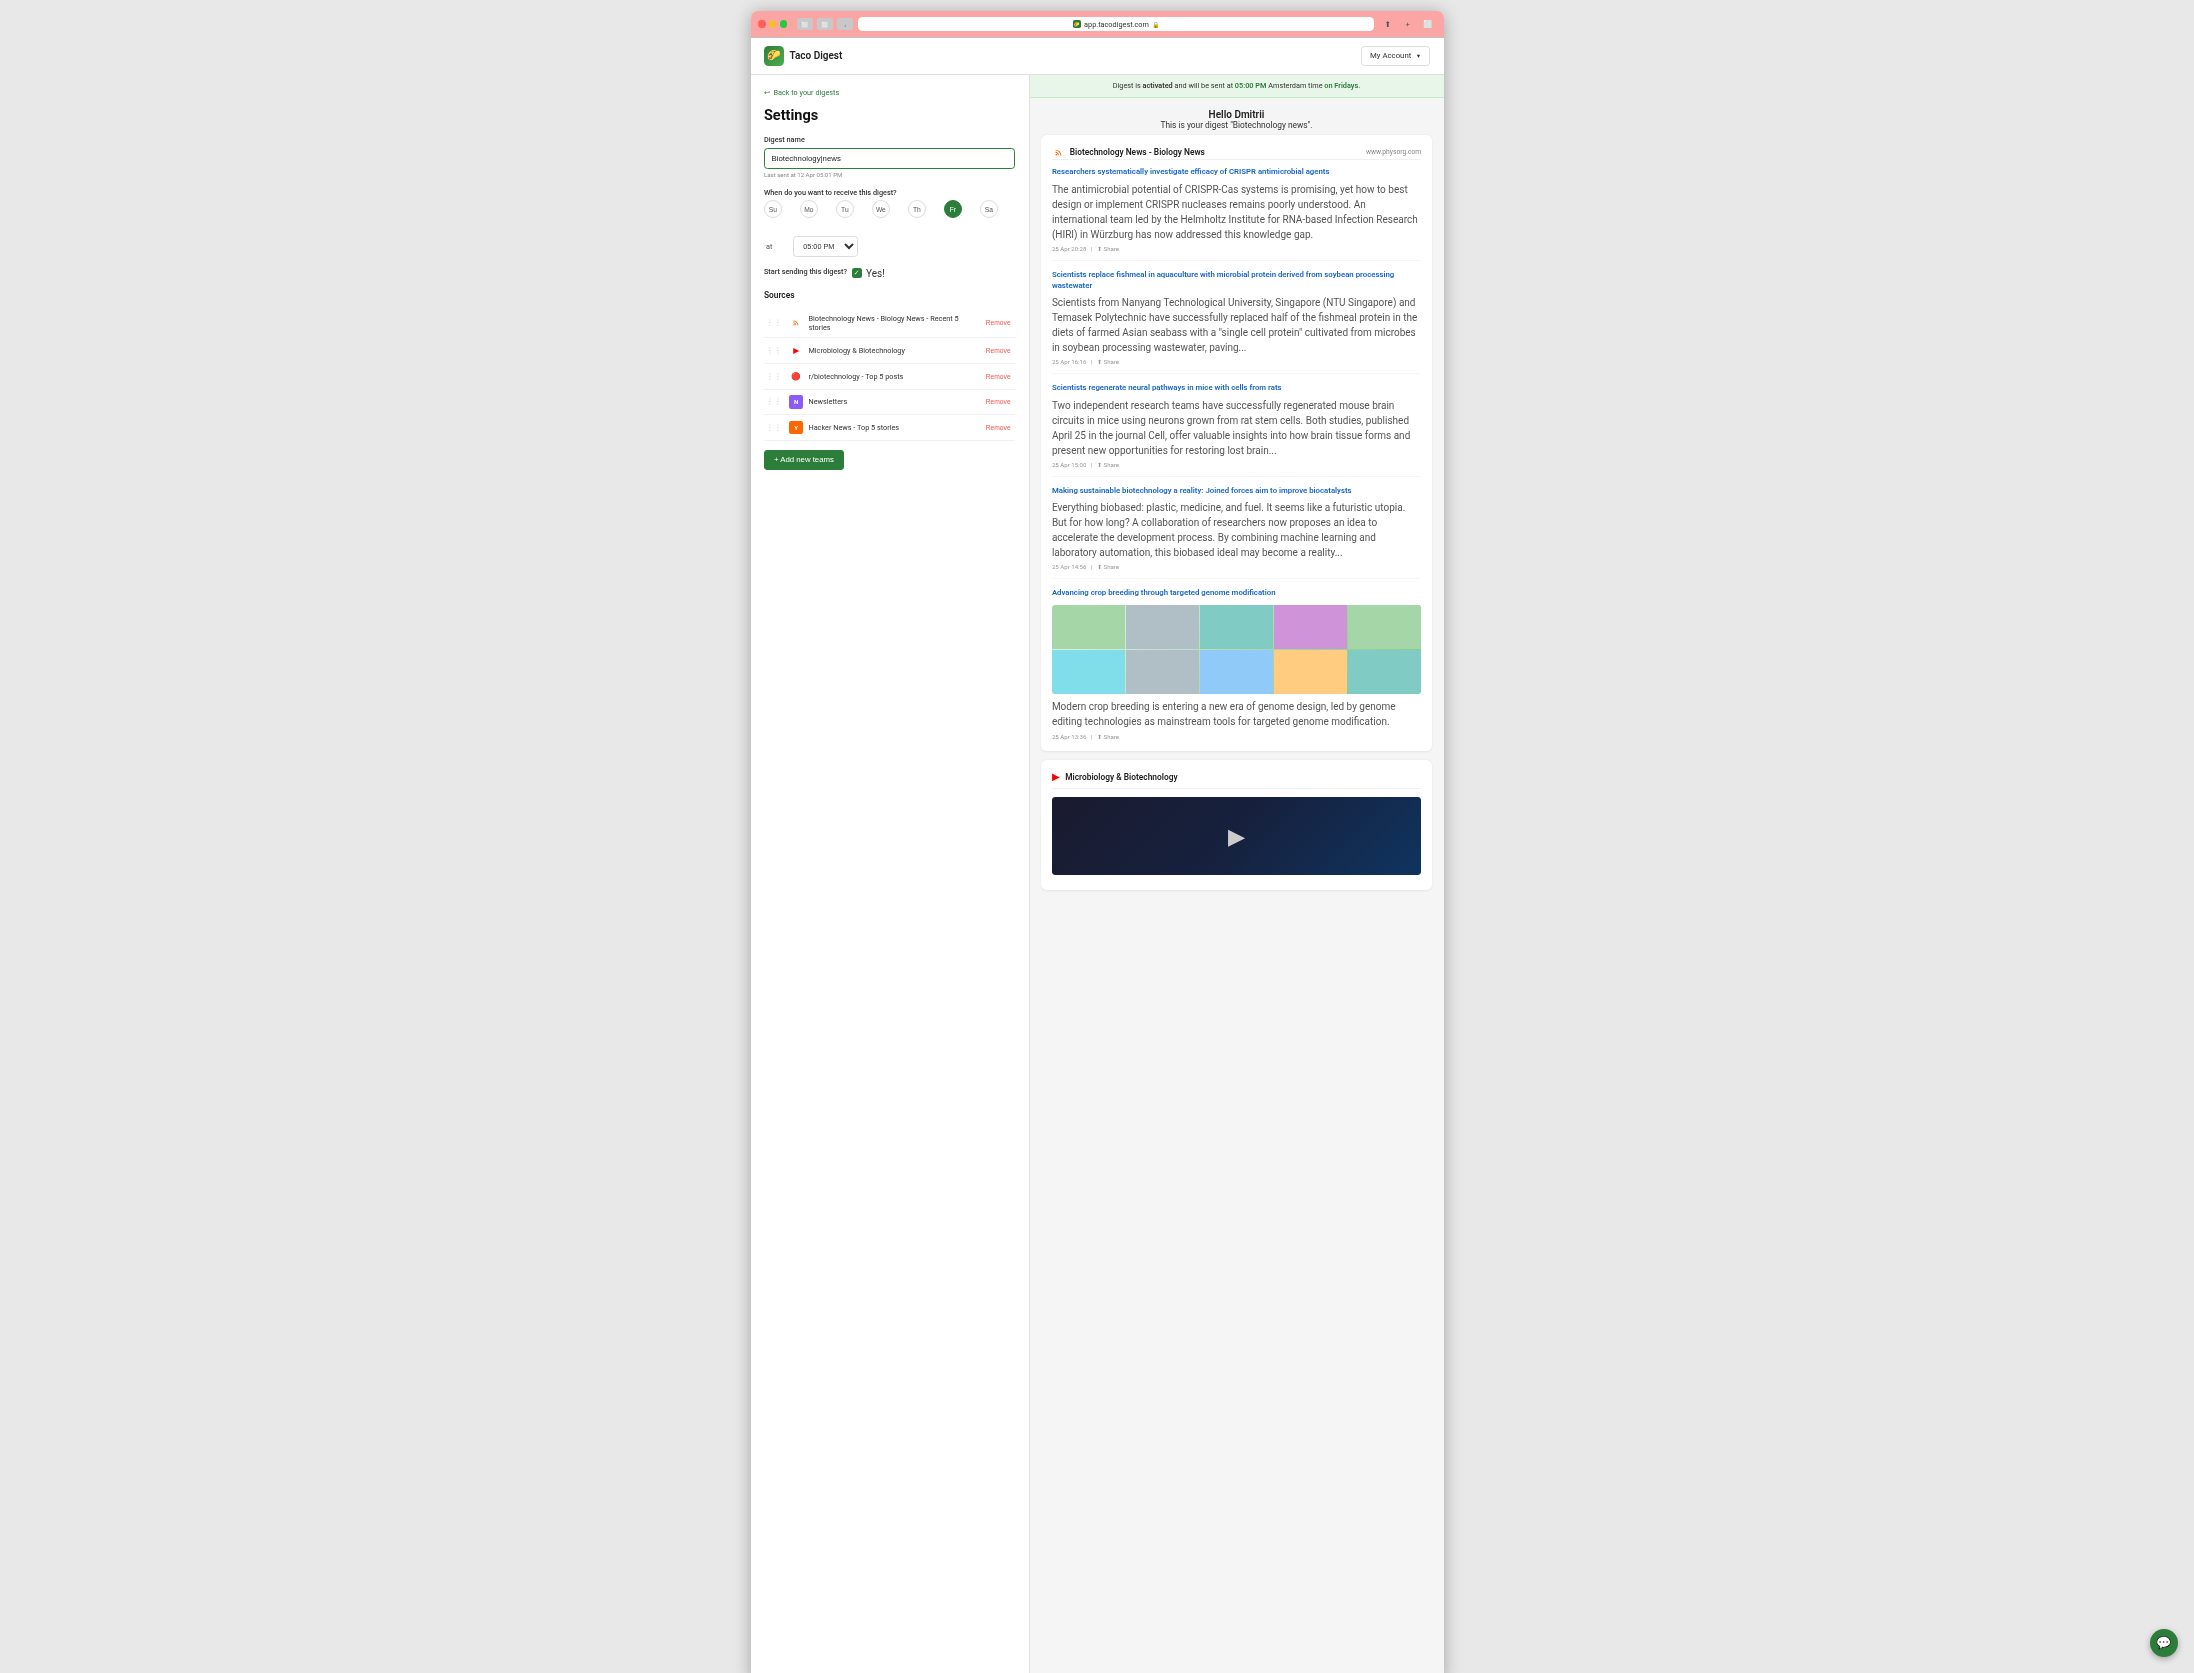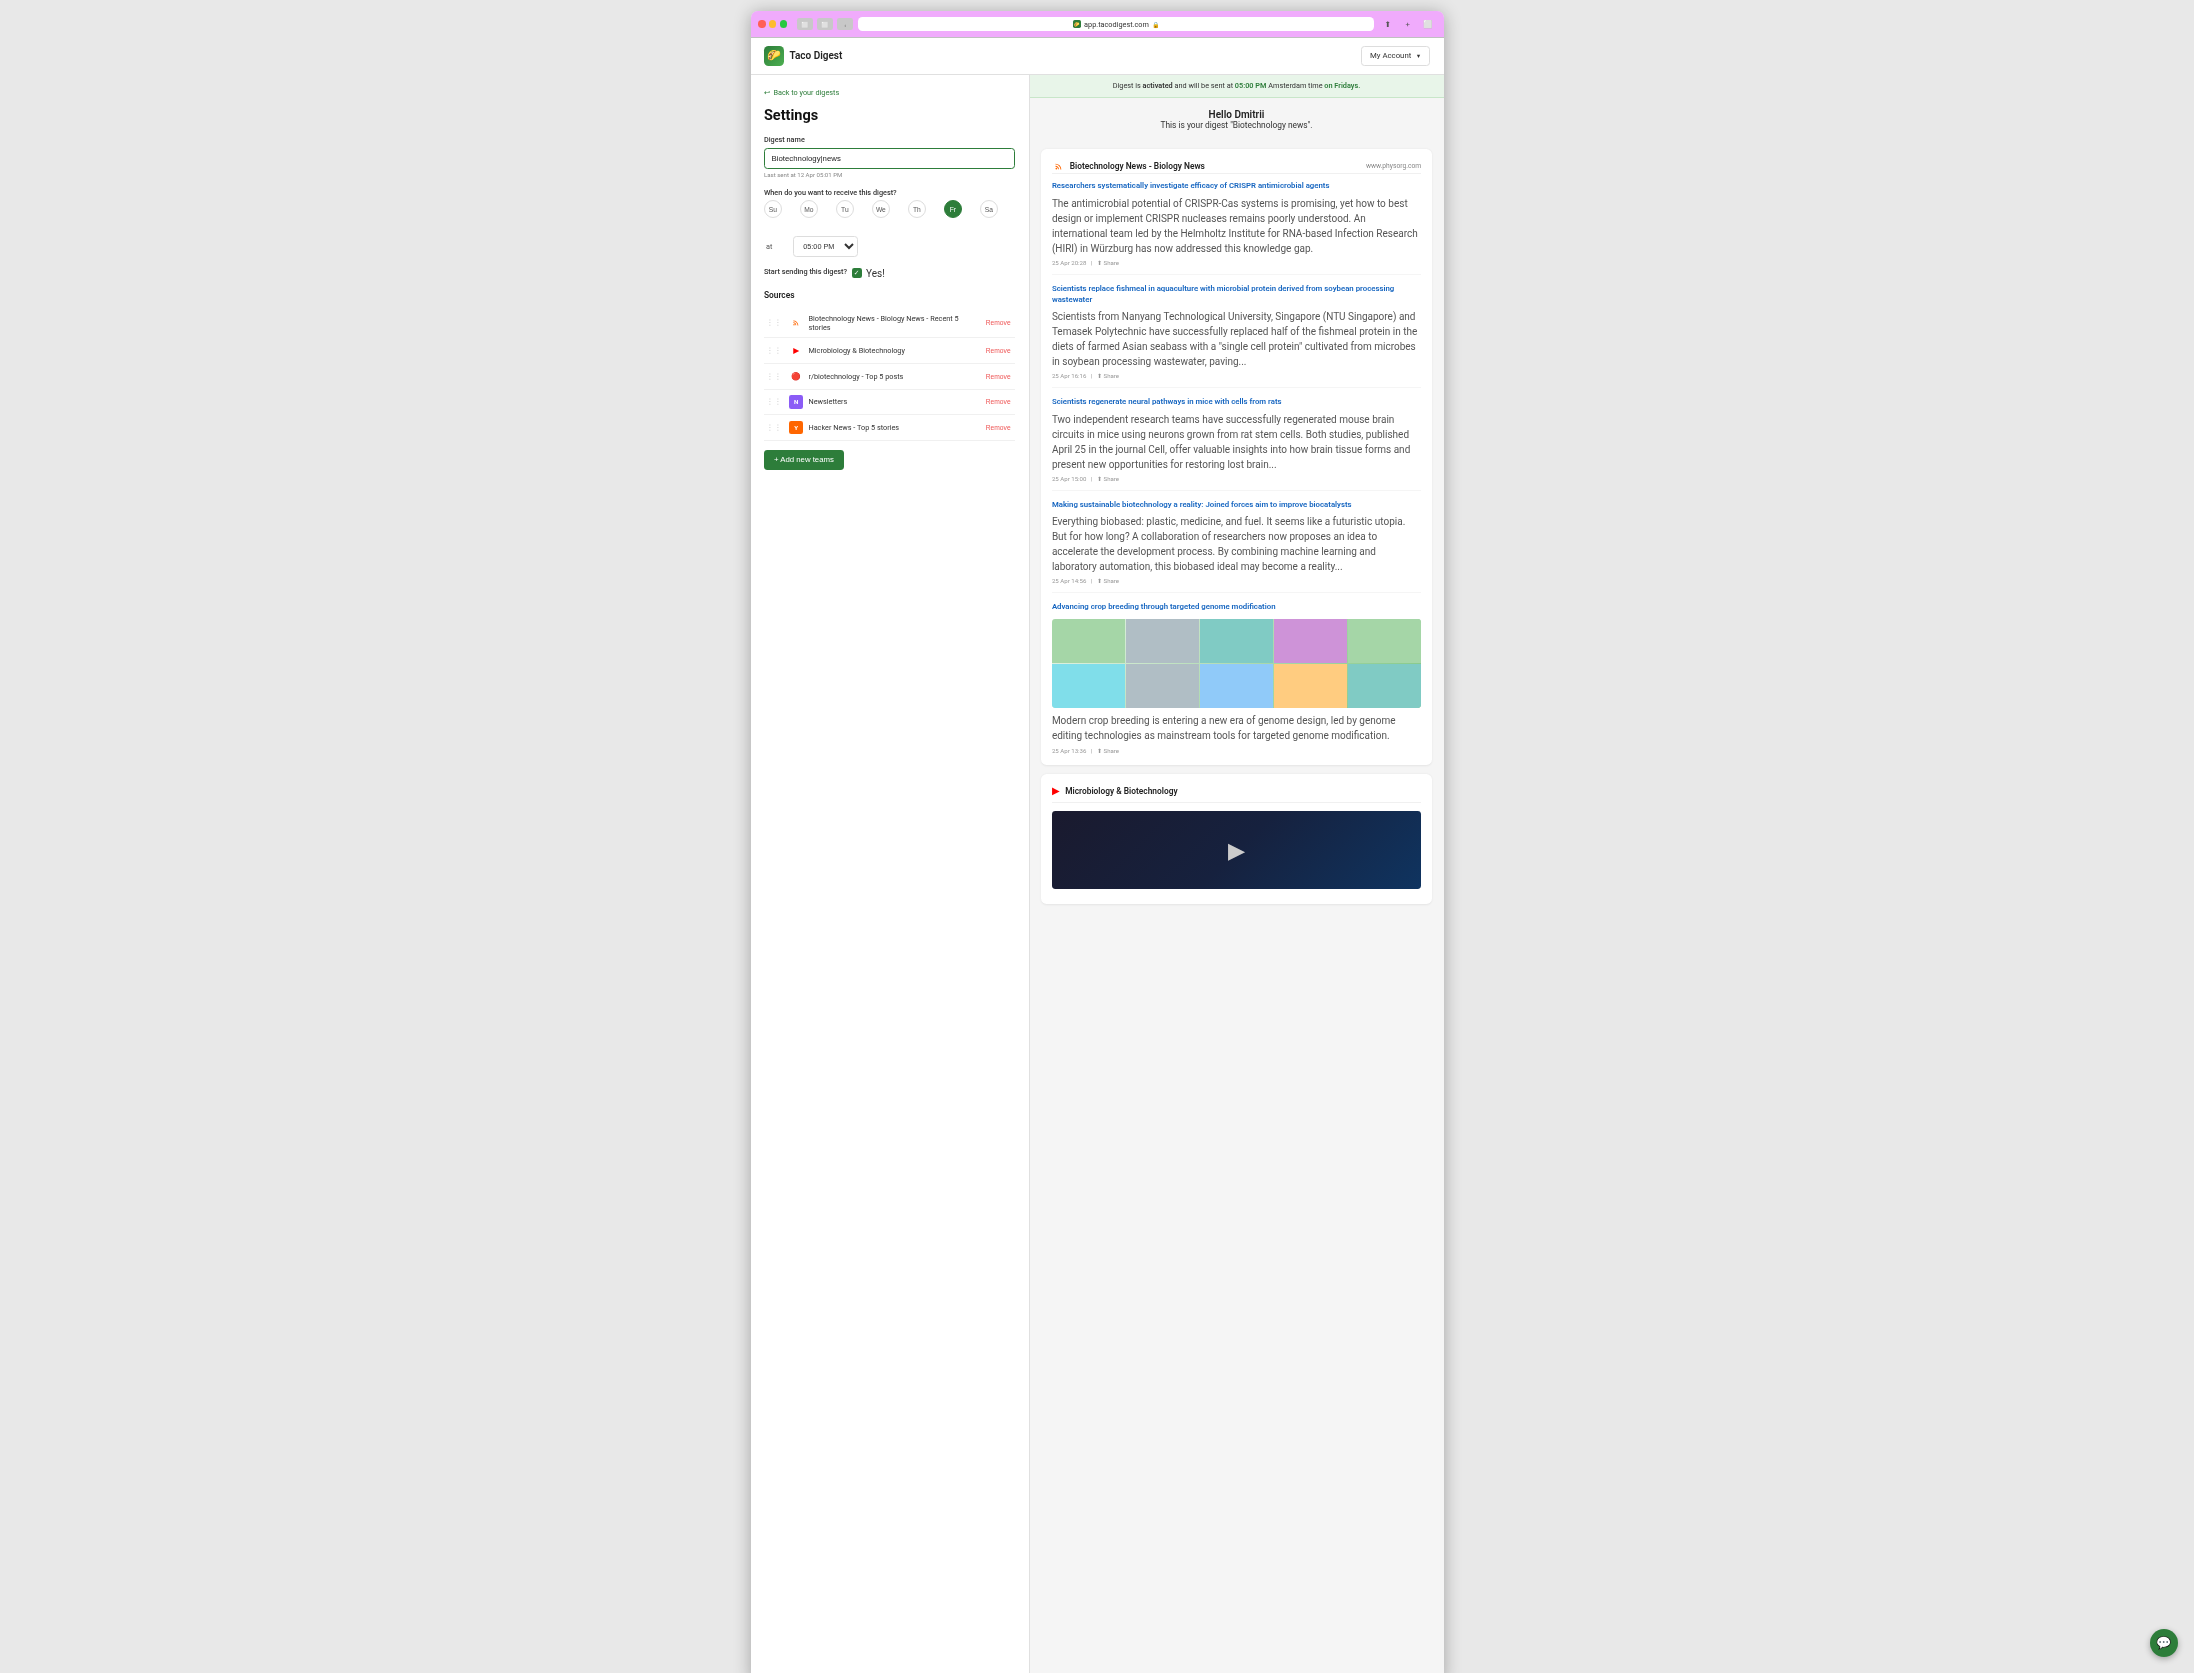--- a/index.html
+++ b/index.html
@@ -17,21 +17,21 @@
       width: 100%;
       max-width: 693px;
       background: #ececec;
       border-radius: 6.7px;
       margin: 11.2px auto;
       box-shadow: 0 2.2px 17px rgba(0,0,0,0.3);
       overflow: hidden;
     }
 
     .browser-toolbar {
-      background: #f0abfc;
+      background: #fca5a5;
       padding: 5.6px 7.8px;
       display: flex;
       align-items: center;
       gap: 5.6px;
       border-bottom: 0.6px solid #c0c0c0;
     }
 
     .traffic-lights {
       display: flex;
       gap: 3.4px;
@@ -376,21 +376,21 @@
     .digest-banner strong { font-weight: 600; }
     .digest-banner .time-text { color: #2d7d3a; font-weight: 600; }
     .digest-banner .day-text { color: #2d7d3a; font-weight: 600; }
 
     .digest-body {
       padding: 11.2px;
     }
 
     .digest-greeting {
       text-align: center;
-      margin-bottom: 19px;
+      margin-bottom: 5px;
     }
 
     .digest-greeting h2 {
       font-size: 10px;
       font-weight: 600;
       color: #222;
     }
 
     .digest-greeting p {
       font-size: 8.4px;

